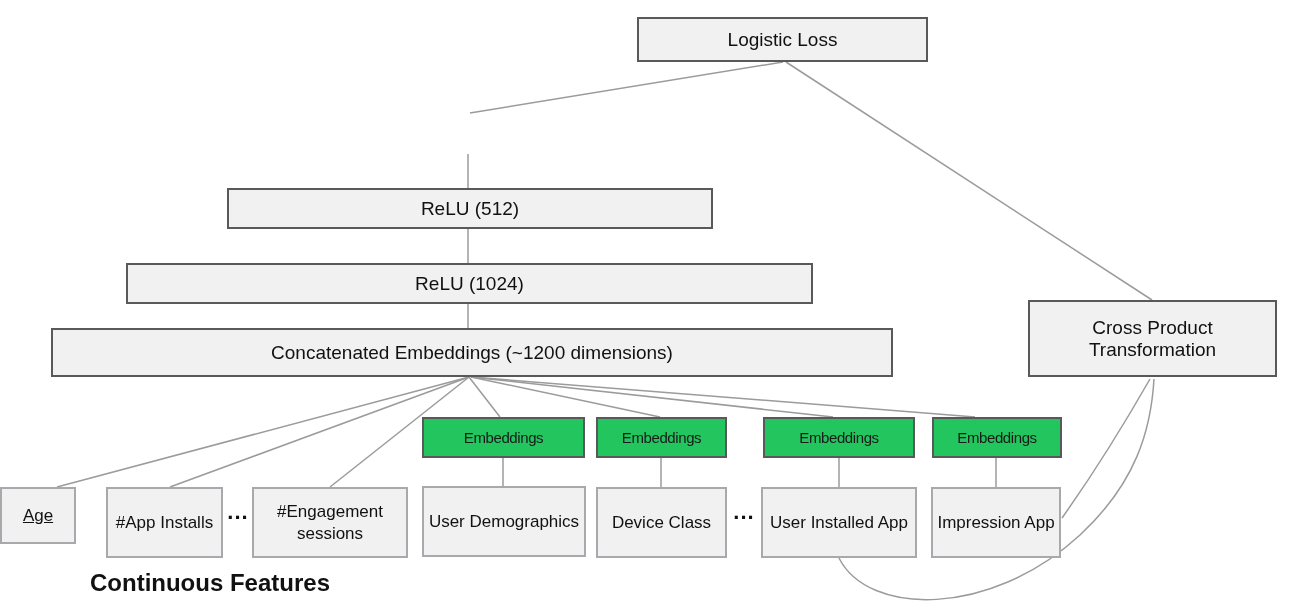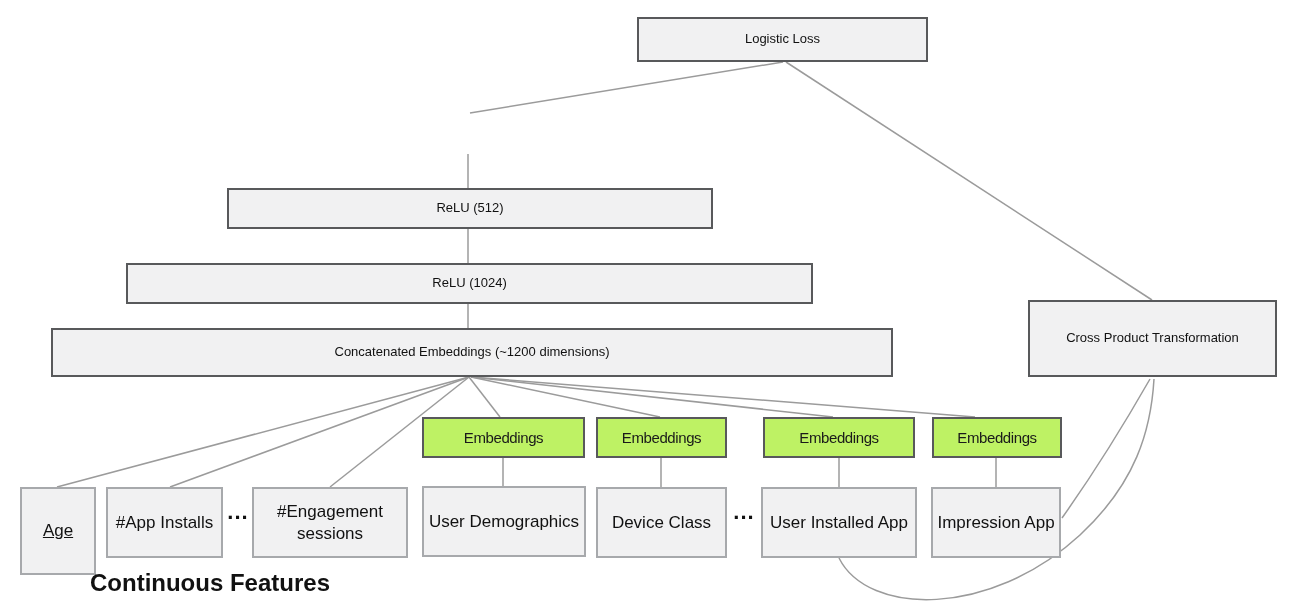--- a/index.html
+++ b/index.html
@@ -12,25 +12,25 @@
   }
   #edges{position:absolute;left:0;top:0;width:1295px;height:611px;}
   .node{
     position:absolute;
     display:flex;align-items:center;justify-content:center;
     text-align:center;
     box-sizing:border-box;
     background:#f1f1f2;
     border:2px solid #58595b;
     color:#111111;
-    font-size:13px;
+    font-size:19px;
     line-height:1.15;
   }
   .node.embed{
-    background:#bef264;
+    background:#22c55e;
     font-size:15px;
     letter-spacing:-0.4px;
     color:#1a1a1a;
   }
   .node.feature{
     border:2px solid #a7a9ac;
     font-size:17px;
     line-height:1.25;
   }
   .ellipsis{
@@ -48,21 +48,21 @@
   #n-logistic-loss   {left:637px; top:17px;  width:291px; height:45px;}
   #n-relu-256        {left:323px; top:113px; width:291px; height:41px;}
   #n-relu-512        {left:227px; top:188px; width:486px; height:41px;}
   #n-relu-1024       {left:126px; top:263px; width:687px; height:41px;}
   #n-concat          {left:51px;  top:328px; width:842px; height:49px;}
   #n-cross-product   {left:1028px;top:300px; width:249px; height:77px; padding:0 18px;}
   #n-embeddings-1    {left:422px; top:417px; width:163px; height:41px;}
   #n-embeddings-2    {left:596px; top:417px; width:131px; height:41px;}
   #n-embeddings-3    {left:763px; top:417px; width:152px; height:41px;}
   #n-embeddings-4    {left:932px; top:417px; width:130px; height:41px;}
-  #n-age             {left:20px;  top:487px; width:76px;  height:88px;text-decoration:underline;}
+  #n-age             {left:0;  top:487px; width:76px;  height:57px;text-decoration:underline;}
   #n-app-installs    {left:106px; top:487px; width:117px; height:71px;}
   #n-engagement      {left:252px; top:487px; width:156px; height:71px;}
   #n-user-demo       {left:422px; top:486px; width:164px; height:71px;}
   #n-device-class    {left:596px; top:487px; width:131px; height:71px;}
   #n-user-installed  {left:761px; top:487px; width:156px; height:71px;}
   #n-impression      {left:931px; top:487px; width:130px; height:71px;}
   #ellipsis-continuous {left:222px; top:499px; width:32px;}
   #ellipsis-categorical{left:728px; top:499px; width:32px;}
   #label-continuous  {left:60px;  top:569px; width:300px;}
   #label-categorical {left:554px; top:569px; width:280px;}

